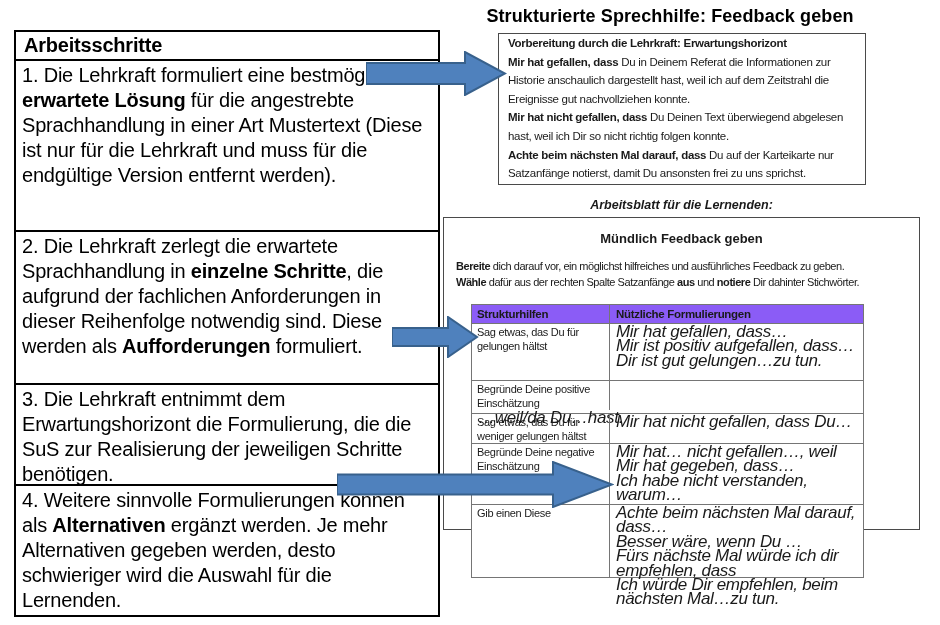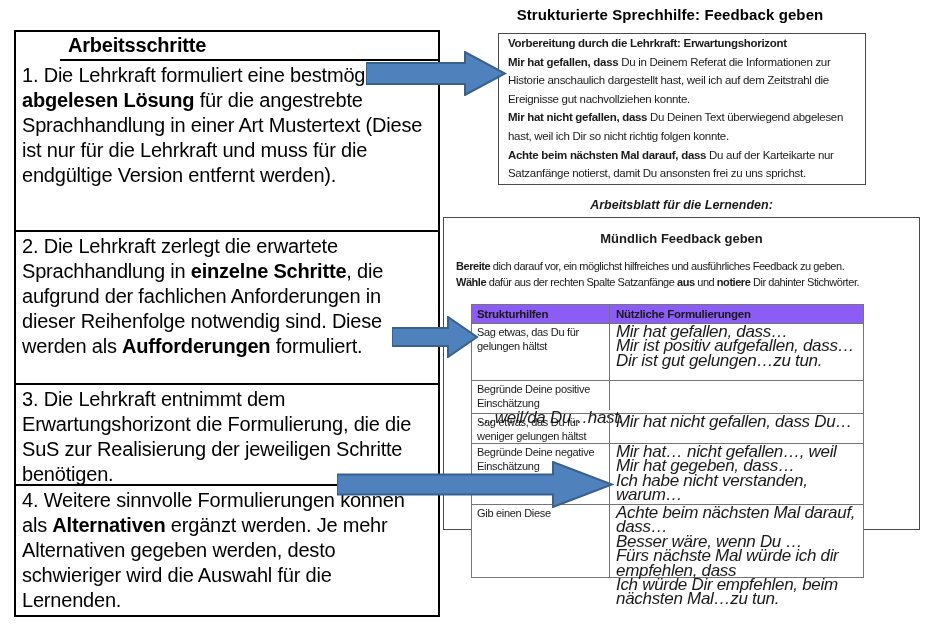--- a/index.html
+++ b/index.html
@@ -3,29 +3,29 @@
 <meta charset="utf-8">
 <style>
   html,body{margin:0;padding:0;background:#fff;}
   .stage{position:relative;width:940px;height:625px;background:#ffffff;overflow:hidden;
          font-family:"Liberation Sans","DejaVu Sans",sans-serif;color:#000;}
 
   
   .steps-box{position:absolute;left:14px;top:30px;width:426px;height:587px;
              border:2px solid #000;box-sizing:border-box;background:#fff;}
   .steps-header{height:27px;border-bottom:2px solid #000;box-sizing:content-box;
-                font-size:20px;font-weight:bold;line-height:27px;padding-left:8px;letter-spacing:-0.2px;margin-left:44px;}
+                font-size:20px;font-weight:bold;line-height:27px;padding-left:8px;letter-spacing:-0.2px;}
   .step-row{box-sizing:border-box;padding:2px 6px 0 6px;font-size:20px;line-height:25px;
             letter-spacing:-0.2px;overflow:hidden;}
   .step-row.b{border-bottom:2px solid #000;}
   .r1{height:171px;} .r2{height:153px;} .r3{height:101px;} .r4{height:127px;}
 
   
   .rp-title{position:absolute;left:445px;top:6px;width:450px;text-align:center;
-            font-size:15px;font-weight:bold;letter-spacing:0.1px;}
+            font-size:18px;font-weight:bold;letter-spacing:0.1px;}
   .teacher-box{position:absolute;left:498px;top:33px;width:368px;height:152px;
                border:1px solid #4a4a4a;box-sizing:border-box;background:#fff;
                padding:0 9px;font-size:11.5px;line-height:18.6px;letter-spacing:-0.3px;color:#1a1a1a;}
   .teacher-box .hd{font-weight:bold;}
   .worksheet-label{position:absolute;left:443px;top:198px;width:477px;text-align:center;
                    font-size:12.5px;font-weight:bold;font-style:italic;color:#1a1a1a;}
   .worksheet-box{position:absolute;left:443px;top:217px;width:477px;height:313px;
                  border:1px solid #4a4a4a;box-sizing:border-box;background:#fff;color:#1a1a1a;}
   .ws-title{margin-top:13px;text-align:center;font-size:13px;font-weight:bold;}
   .ws-intro{margin:13px 12px 0 12px;font-size:11px;line-height:15.5px;letter-spacing:-0.45px;}
@@ -47,21 +47,21 @@
   
   .arrow{position:absolute;z-index:30;}
 </style>
 </head>
 <body>
 
 <div class="stage">
 
   <div class="steps-box">
     <div class="steps-header">Arbeitsschritte</div>
-    <div class="step-row r1 b"><span>1. Die Lehrkraft formuliert eine bestmögliche, </span><span style="font-weight: bold;">abgelesen Lösung</span><span> für die angestrebte Sprachhandlung in einer Art Mustertext (Diese ist nur für die Lehrkraft und muss für die endgültige Version entfernt werden).</span></div>
+    <div class="step-row r1 b"><span>1. Die Lehrkraft formuliert eine bestmögliche, </span><span style="font-weight: bold;">erwartete Lösung</span><span> für die angestrebte Sprachhandlung in einer Art Mustertext (Diese ist nur für die Lehrkraft und muss für die endgültige Version entfernt werden).</span></div>
     <div class="step-row r2 b"><span>2. Die Lehrkraft zerlegt die erwartete Sprachhandlung in </span><span style="font-weight: bold;">einzelne Schritte</span><span>, die aufgrund der fachlichen Anforderungen in dieser Reihenfolge notwendig sind. Diese werden als </span><span style="font-weight: bold;">Aufforderungen</span><span> formuliert.</span></div>
     <div class="step-row r3 b"><span>3. Die Lehrkraft entnimmt dem Erwartungshorizont die Formulierung, die die SuS zur Realisierung der jeweiligen Schritte benötigen.</span></div>
     <div class="step-row r4"><span>4. Weitere sinnvolle Formulierungen können als </span><span style="font-weight: bold;">Alternativen</span><span> ergänzt werden. Je mehr Alternativen gegeben werden, desto schwieriger wird die Auswahl für die Lernenden.</span></div>
   </div>
 
   <div class="rp-title">Strukturierte Sprechhilfe: Feedback geben</div>
 
   <div class="teacher-box">
     <div class="hd">Vorbereitung durch die Lehrkraft: Erwartungshorizont</div>
     <div><span style="font-weight: bold;">Mir hat gefallen, dass</span><span> Du in Deinem Referat die Informationen zur Historie anschaulich dargestellt hast, weil ich auf dem Zeitstrahl die Ereignisse gut nachvollziehen konnte.</span></div>

